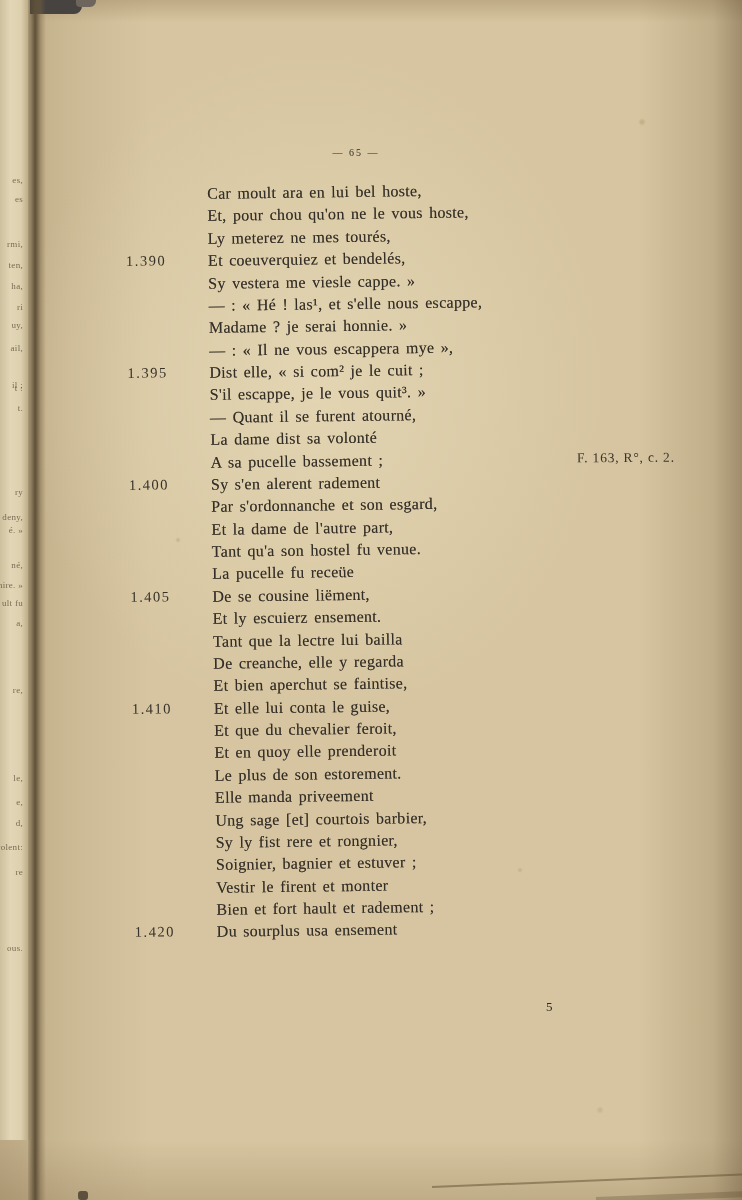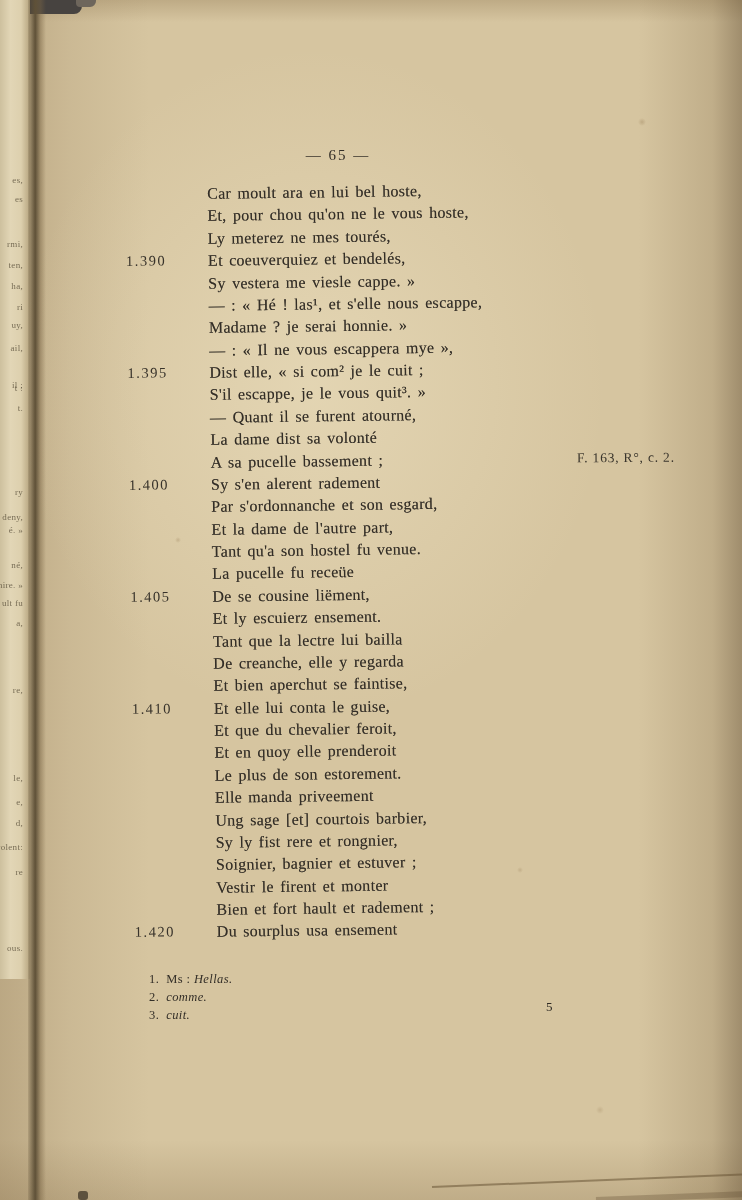--- a/index.html
+++ b/index.html
@@ -16,36 +16,36 @@
       linear-gradient(to right, rgba(120,95,60,0) 86%, rgba(115,92,58,.22) 96%, rgba(92,72,45,.45) 100%),
       linear-gradient(to bottom, rgba(135,110,72,.30) 0px, rgba(135,110,72,0) 22px),
       linear-gradient(to bottom, rgba(135,110,72,0) 95%, rgba(125,100,64,.25) 100%),
       #d6c5a0;
   }
   
   .bg-notch{position:absolute;left:26px;top:0;width:56px;height:14px;background:#474340;border-radius:0 0 8px 4px;}
   .bg-notch2{position:absolute;left:76px;top:0;width:20px;height:7px;background:#6e665c;border-radius:0 0 6px 4px;}
   
   .facing{
-    position:absolute;left:0;top:0;width:30px;height:979px;
+    position:absolute;left:0;top:0;width:30px;height:1140px;
     background:linear-gradient(to right,#cdc09e 0%,#e2d6b6 35%,#ddd0ae 70%,#b5a37e 100%);
   }
   .frag{
     position:absolute;right:7px;white-space:nowrap;
     font-size:9px;color:rgba(88,78,58,.78);filter:blur(.4px);
     font-family:"Liberation Serif",serif;letter-spacing:.3px;
   }
   
   .gutter{
     position:absolute;left:28px;top:0;width:18px;height:1200px;
     background:linear-gradient(to right, rgba(84,70,46,.15), #5f5138 40%, rgba(120,100,68,.45) 70%, rgba(150,128,92,0) 100%);
   }
   .head{
-    position:absolute;left:278px;top:147px;width:120px;text-align:center;
-    font-size:15px;letter-spacing:2px;color:#332e27;
+    position:absolute;left:296px;top:147px;width:120px;text-align:center;
+    font-size:10px;letter-spacing:2px;color:#332e27;
   }
   .poem{
     position:absolute;left:118px;top:186px;width:480px;
     transform:rotate(-0.75deg);transform-origin:0 0;
     color:#332e27;
   }
   .pline{display:flex;height:22.38px;align-items:flex-start;}
   .pnum{
     width:89px;box-sizing:border-box;padding-left:7px;flex:0 0 auto;
     font-size:14.5px;letter-spacing:1.5px;color:#38332b;
@@ -256,31 +256,20 @@
     <span class="ptxt">Bien et fort hault et radement ;</span>
   </div>
       <div class="pline">
     <span class="pnum">1.420</span>
     <span class="ptxt">Du sourplus usa ensement</span>
   </div>
     </div>
 
   <div class="margin-note">F. 163, R°, c. 2.</div>
 
-  <div class="footnotes" id="footnotes">
-      <div class="fnote">
-    <span class="fl">1.</span><span>Ms : </span><span class="it">Hellas.</span>
-  </div>
-      <div class="fnote">
-    <span class="fl">2.</span><span></span><span class="it">comme.</span>
-  </div>
-      <div class="fnote">
-    <span class="fl">3.</span><span></span><span class="it">cuit.</span>
-  </div>
-    </div>
 
   <div class="sig">5</div>
 
 
   <div class="edge-line"></div>
   <div class="edge-line2"></div>
   <div class="corner-dot"></div>
 </div>
 
 </body></html>

